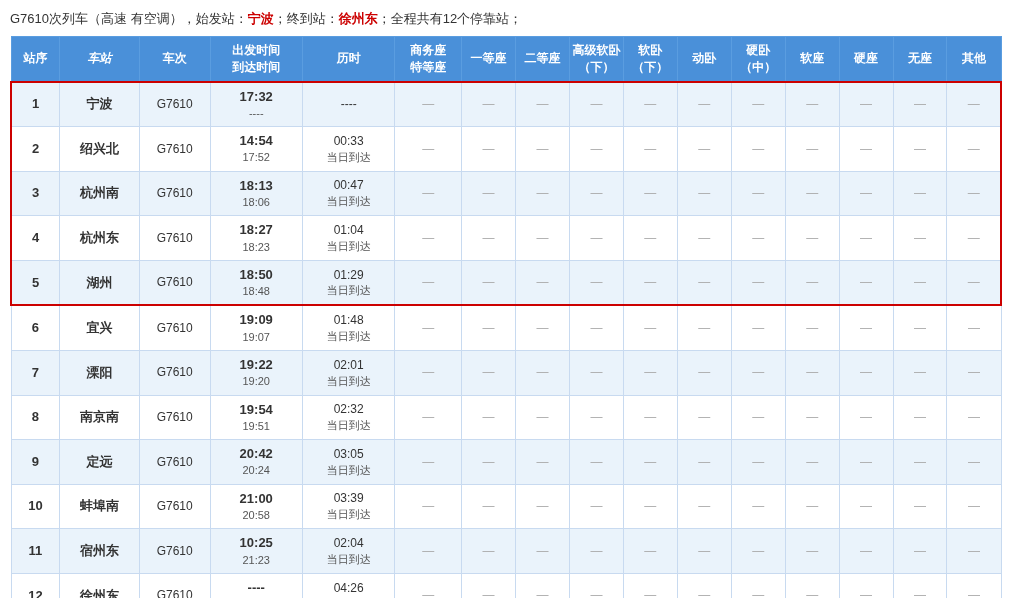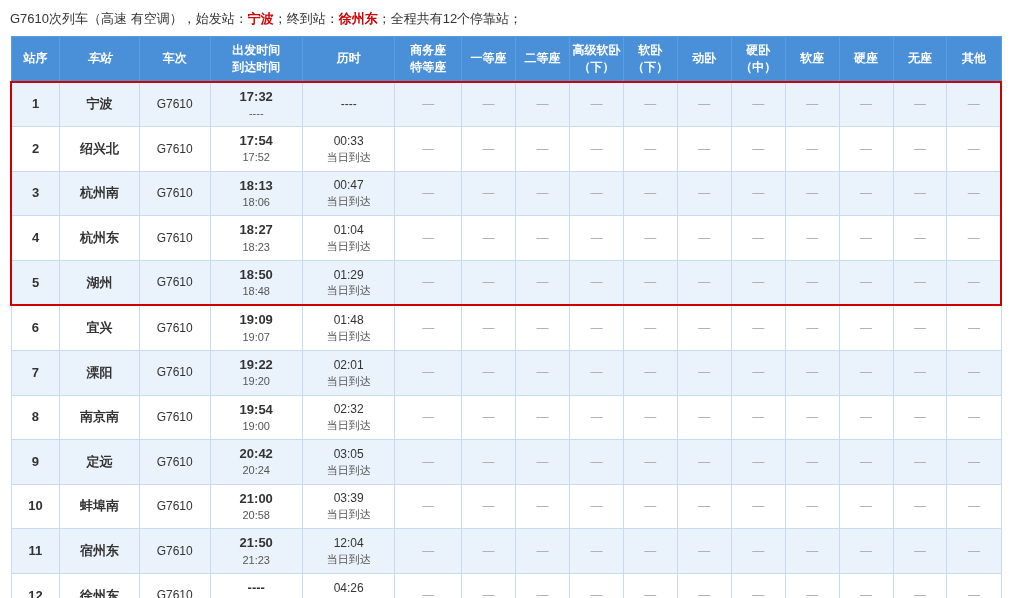--- a/index.html
+++ b/index.html
@@ -128,21 +128,21 @@
         <td style="border-top: 2px solid rgb(204, 0, 0);"><span class="dash">—</span></td>
         <td style="border-top: 2px solid rgb(204, 0, 0);"><span class="dash">—</span></td>
         <td style="border-top: 2px solid rgb(204, 0, 0);"><span class="dash">—</span></td>
         <td style="border-top: 2px solid rgb(204, 0, 0); border-right: 2px solid rgb(204, 0, 0);"><span class="dash">—</span></td>
       </tr>
       <tr class="red-side" style="background-color: rgb(255, 255, 255);">
         <td style="border-left: 2px solid rgb(204, 0, 0);"><span class="time-main">2</span></td>
         <td><span class="time-main">绍兴北</span></td>
         <td><span>G7610</span></td>
         <td>
-          <div class="time-main">17:54</div>
+          <div class="time-main">14:54</div>
           <div class="time-sub">17:52</div>
         </td>
         <td>
           <div class="duration-main">00:33</div>
           <div class="duration-sub">当日到达</div>
         </td>
         <td><span class="dash">—</span></td>
         <td><span class="dash">—</span></td>
         <td><span class="dash">—</span></td>
         <td><span class="dash">—</span></td>
@@ -273,21 +273,21 @@
         <td><span class="dash">—</span></td>
         <td><span class="dash">—</span></td>
         <td><span class="dash">—</span></td>
       </tr>
       <tr style="background-color: rgb(255, 255, 255);">
         <td><span class="time-main">8</span></td>
         <td><span class="time-main">南京南</span></td>
         <td><span>G7610</span></td>
         <td>
           <div class="time-main">19:54</div>
-          <div class="time-sub">19:00</div>
+          <div class="time-sub">19:51</div>
         </td>
         <td>
           <div class="duration-main">02:32</div>
           <div class="duration-sub">当日到达</div>
         </td>
         <td><span class="dash">—</span></td>
         <td><span class="dash">—</span></td>
         <td><span class="dash">—</span></td>
         <td><span class="dash">—</span></td>
         <td><span class="dash">—</span></td>
@@ -344,25 +344,25 @@
         <td><span class="dash">—</span></td>
         <td><span class="dash">—</span></td>
         <td><span class="dash">—</span></td>
         <td><span class="dash">—</span></td>
       </tr>
       <tr style="background-color: rgb(234, 243, 251);">
         <td><span class="time-main">11</span></td>
         <td><span class="time-main">宿州东</span></td>
         <td><span>G7610</span></td>
         <td>
-          <div class="time-main">21:50</div>
+          <div class="time-main">10:25</div>
           <div class="time-sub">21:23</div>
         </td>
         <td>
-          <div class="duration-main">12:04</div>
+          <div class="duration-main">02:04</div>
           <div class="duration-sub">当日到达</div>
         </td>
         <td><span class="dash">—</span></td>
         <td><span class="dash">—</span></td>
         <td><span class="dash">—</span></td>
         <td><span class="dash">—</span></td>
         <td><span class="dash">—</span></td>
         <td><span class="dash">—</span></td>
         <td><span class="dash">—</span></td>
         <td><span class="dash">—</span></td>

